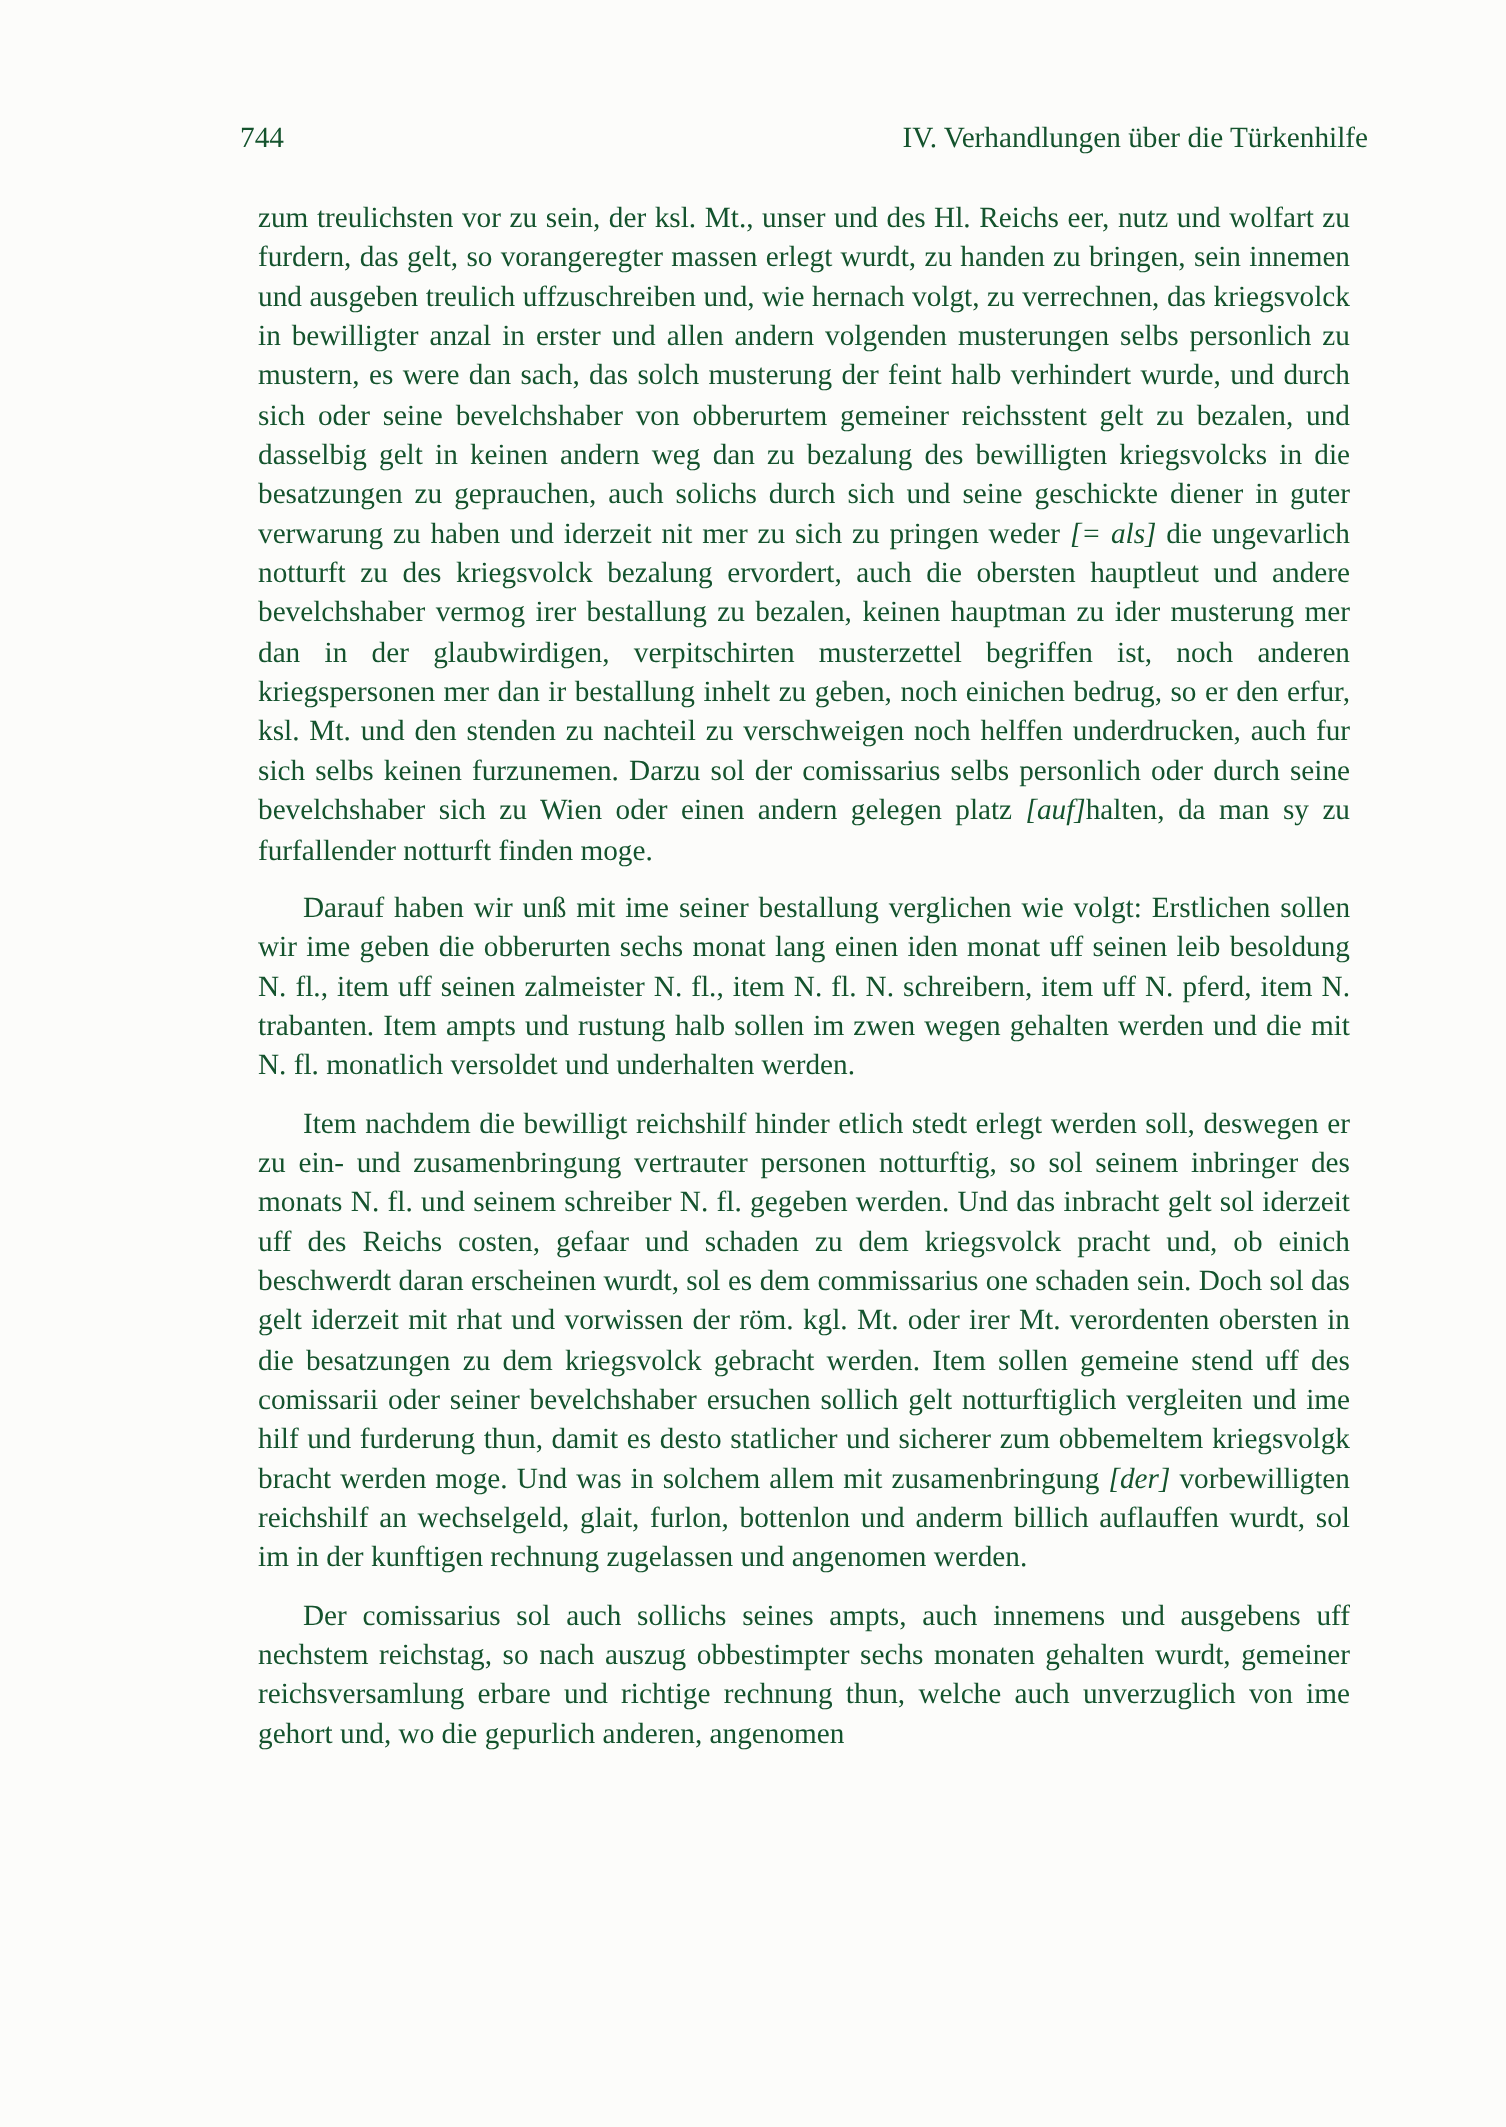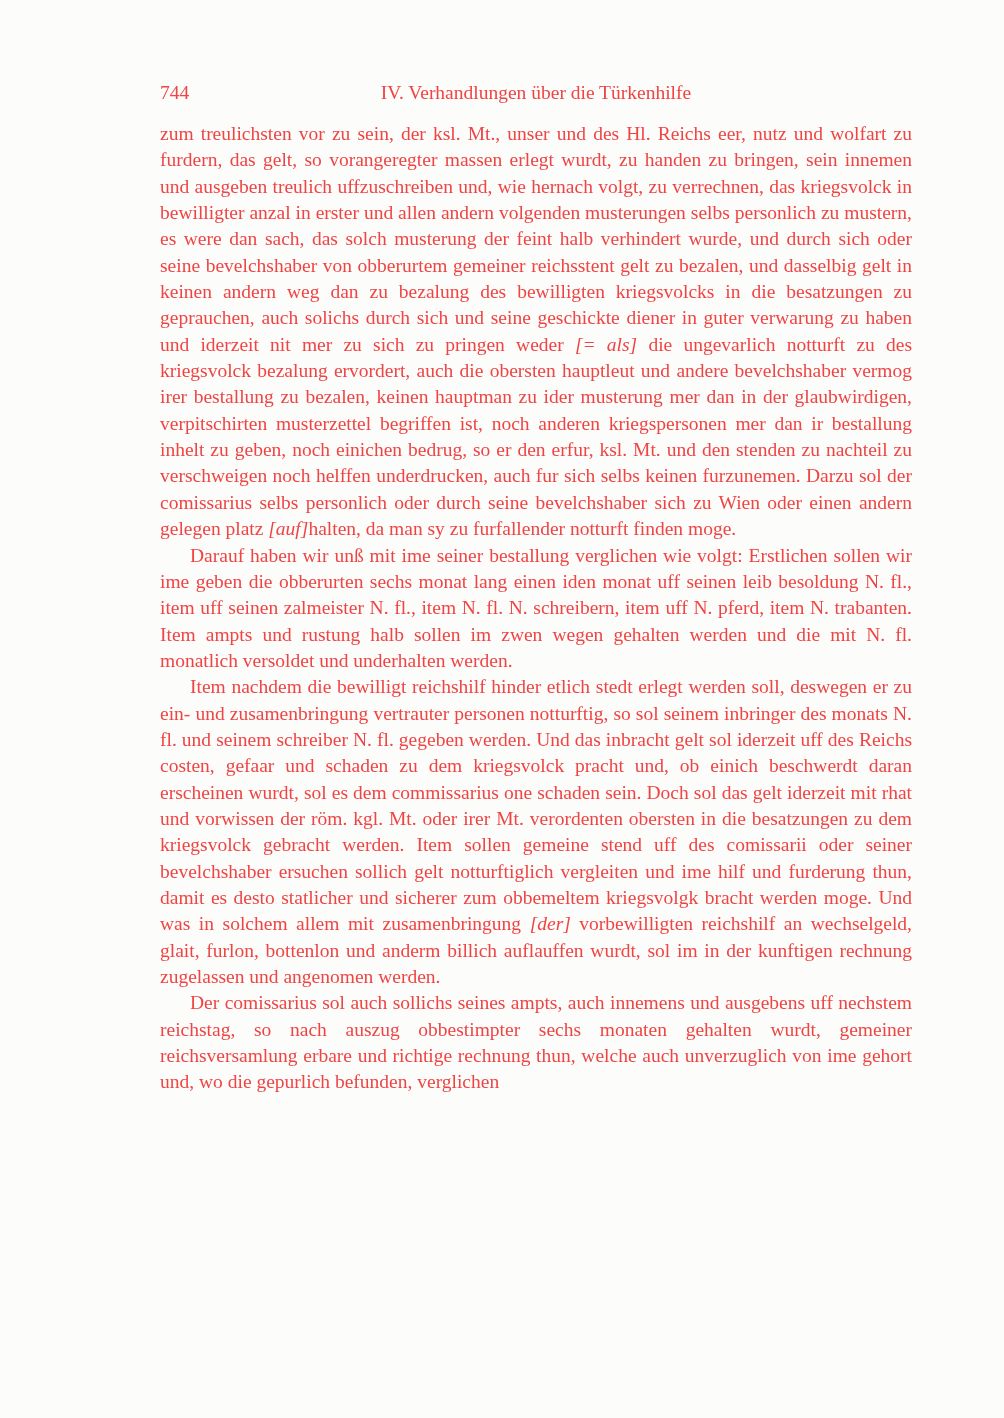--- a/index.html
+++ b/index.html
@@ -5,51 +5,51 @@
   html, body {
     margin: 0;
     padding: 0;
     background: #fbfbf8;
   }
   .page {
     position: relative;
     width: 1004px;
     height: 1418px;
     background: #fcfcfa;
-    color: #ef4444;
+    color: #14532d;
     font-family: "Liberation Serif", "DejaVu Serif", serif;
     overflow: hidden;
   }
   .running-head {
     position: absolute;
     top: 80px;
     left: 160px;
     width: 752px;
     height: 26px;
     font-size: 19.5px;
     line-height: 26px;
   }
   .pagenum {
     position: absolute;
     left: 0;
     top: 0;
   }
   .head-title {
     display: block;
     width: 100%;
-    text-align: center;
+    text-align: right;
   }
   .textblock {
     position: absolute;
     top: 121px;
     left: 160px;
     width: 752px;
   }
   .textblock p {
-    margin: 0;
+    margin: 12px;
     font-size: 19.5px;
     line-height: 26.35px;
     text-align: justify;
   }
   .textblock p.indented {
     text-indent: 30px;
     font-family: Liberation Serif, serif;
   }
   .it {
     font-style: italic;
@@ -66,17 +66,17 @@
   </div>
 
   <div class="textblock">
 
     <p><span>zum treulichsten vor zu sein, der ksl. Mt., unser und des Hl. Reichs eer, nutz und wolfart zu furdern, das gelt, so vorangeregter massen erlegt wurdt, zu handen zu bringen, sein innemen und ausgeben treulich uffzuschreiben und, wie hernach volgt, zu verrechnen, das kriegsvolck in bewilligter anzal in erster und allen andern volgenden musterungen selbs personlich zu mustern, es were dan sach, das solch musterung der feint halb verhindert wurde, und durch sich oder seine bevelchshaber von obberurtem gemeiner reichsstent gelt zu bezalen, und dasselbig gelt in keinen andern weg dan zu bezalung des bewilligten kriegsvolcks in die besatzungen zu geprauchen, auch solichs durch sich und seine geschickte diener in guter verwarung zu haben und iderzeit nit mer zu sich zu pringen weder </span><span class="it">[= als]</span><span> die ungevarlich notturft zu des kriegsvolck bezalung ervordert, auch die obersten hauptleut und andere bevelchshaber vermog irer bestallung zu bezalen, keinen hauptman zu ider musterung mer dan in der glaubwirdigen, verpitschirten musterzettel begriffen ist, noch anderen kriegspersonen mer dan ir bestallung inhelt zu geben, noch einichen bedrug, so er den erfur, ksl. Mt. und den stenden zu nachteil zu verschweigen noch helffen underdrucken, auch fur sich selbs keinen furzunemen. Darzu sol der comissarius selbs personlich oder durch seine bevelchshaber sich zu Wien oder einen andern gelegen platz </span><span class="it">[auf]</span><span>halten, da man sy zu furfallender notturft finden moge.</span></p>
 
     <p class="indented"><span>Darauf haben wir unß mit ime seiner bestallung verglichen wie volgt: Erstlichen sollen wir ime geben die obberurten sechs monat lang einen iden monat uff seinen leib besoldung N. fl., item uff seinen zalmeister N. fl., item N. fl. N. schreibern, item uff N. pferd, item N. trabanten. Item ampts und rustung halb sollen im zwen wegen gehalten werden und die mit N. fl. monatlich versoldet und underhalten werden.</span></p>
 
     <p class="indented"><span>Item nachdem die bewilligt reichshilf hinder etlich stedt erlegt werden soll, deswegen er zu ein- und zusamenbringung vertrauter personen notturftig, so sol seinem inbringer des monats N. fl. und seinem schreiber N. fl. gegeben werden. Und das inbracht gelt sol iderzeit uff des Reichs costen, gefaar und schaden zu dem kriegsvolck pracht und, ob einich beschwerdt daran erscheinen wurdt, sol es dem commissarius one schaden sein. Doch sol das gelt iderzeit mit rhat und vorwissen der röm. kgl. Mt. oder irer Mt. verordenten obersten in die besatzungen zu dem kriegsvolck gebracht werden. Item sollen gemeine stend uff des comissarii oder seiner bevelchshaber ersuchen sollich gelt notturftiglich vergleiten und ime hilf und furderung thun, damit es desto statlicher und sicherer zum obbemeltem kriegsvolgk bracht werden moge. Und was in solchem allem mit zusamenbringung </span><span class="it">[der]</span><span> vorbewilligten reichshilf an wechselgeld, glait, furlon, bottenlon und anderm billich auflauffen wurdt, sol im in der kunftigen rechnung zugelassen und angenomen werden.</span></p>
 
-    <p class="indented"><span>Der comissarius sol auch sollichs seines ampts, auch innemens und ausgebens uff nechstem reichstag, so nach auszug obbestimpter sechs monaten gehalten wurdt, gemeiner reichsversamlung erbare und richtige rechnung thun, welche auch unverzuglich von ime gehort und, wo die gepurlich befunden, verglichen</span></p>
+    <p class="indented"><span>Der comissarius sol auch sollichs seines ampts, auch innemens und ausgebens uff nechstem reichstag, so nach auszug obbestimpter sechs monaten gehalten wurdt, gemeiner reichsversamlung erbare und richtige rechnung thun, welche auch unverzuglich von ime gehort und, wo die gepurlich anderen, angenomen</span></p>
 
   </div>
 
 </div>
 
 </body></html>

